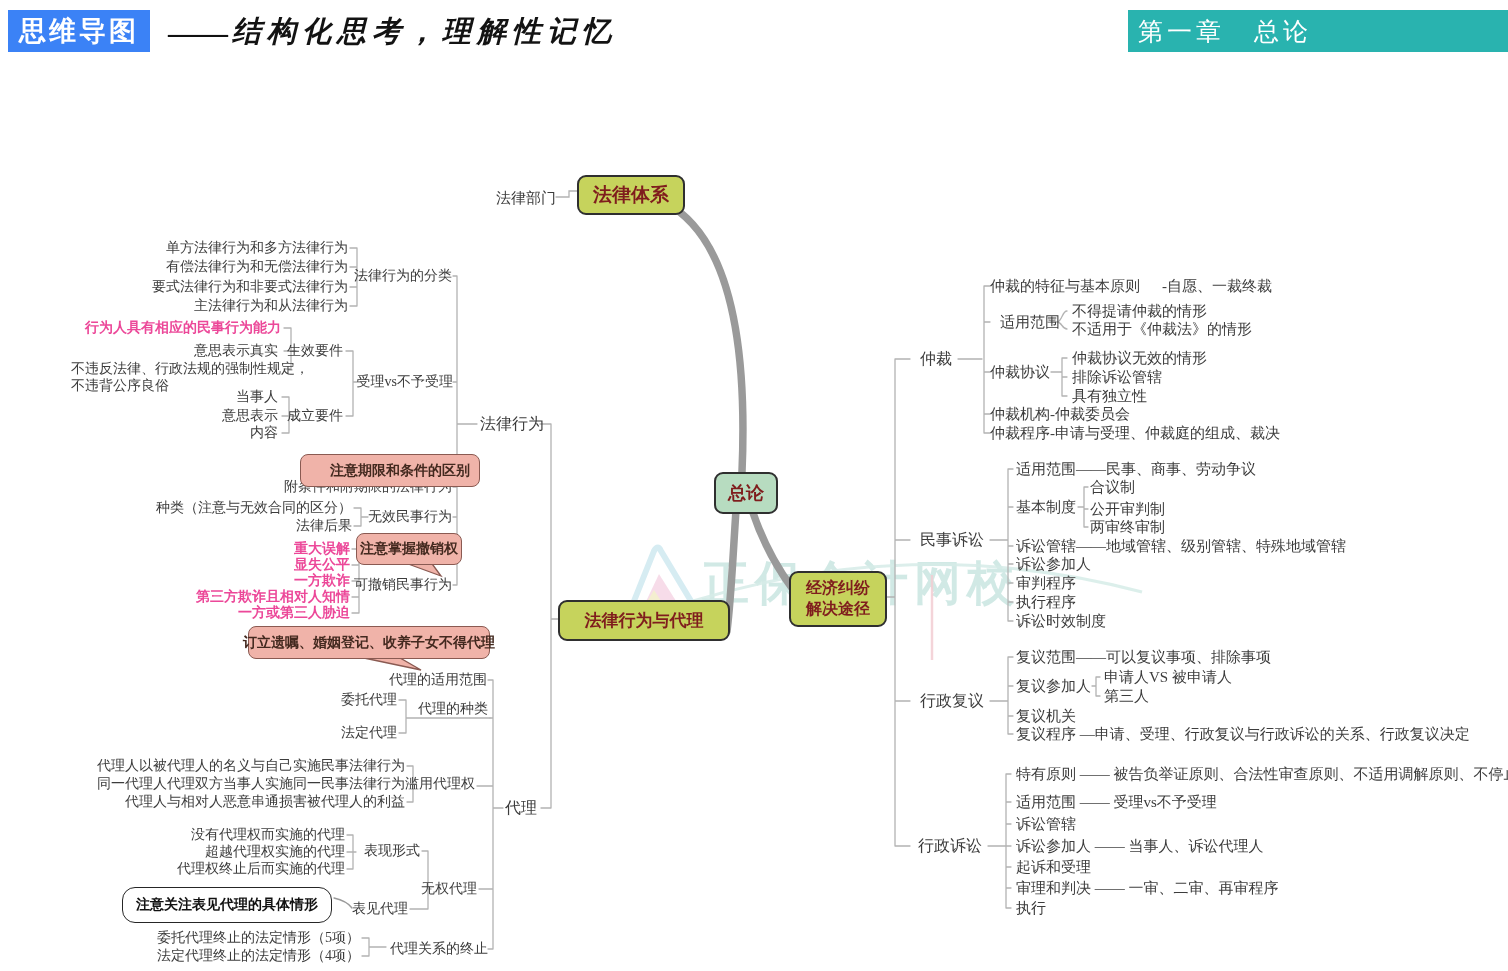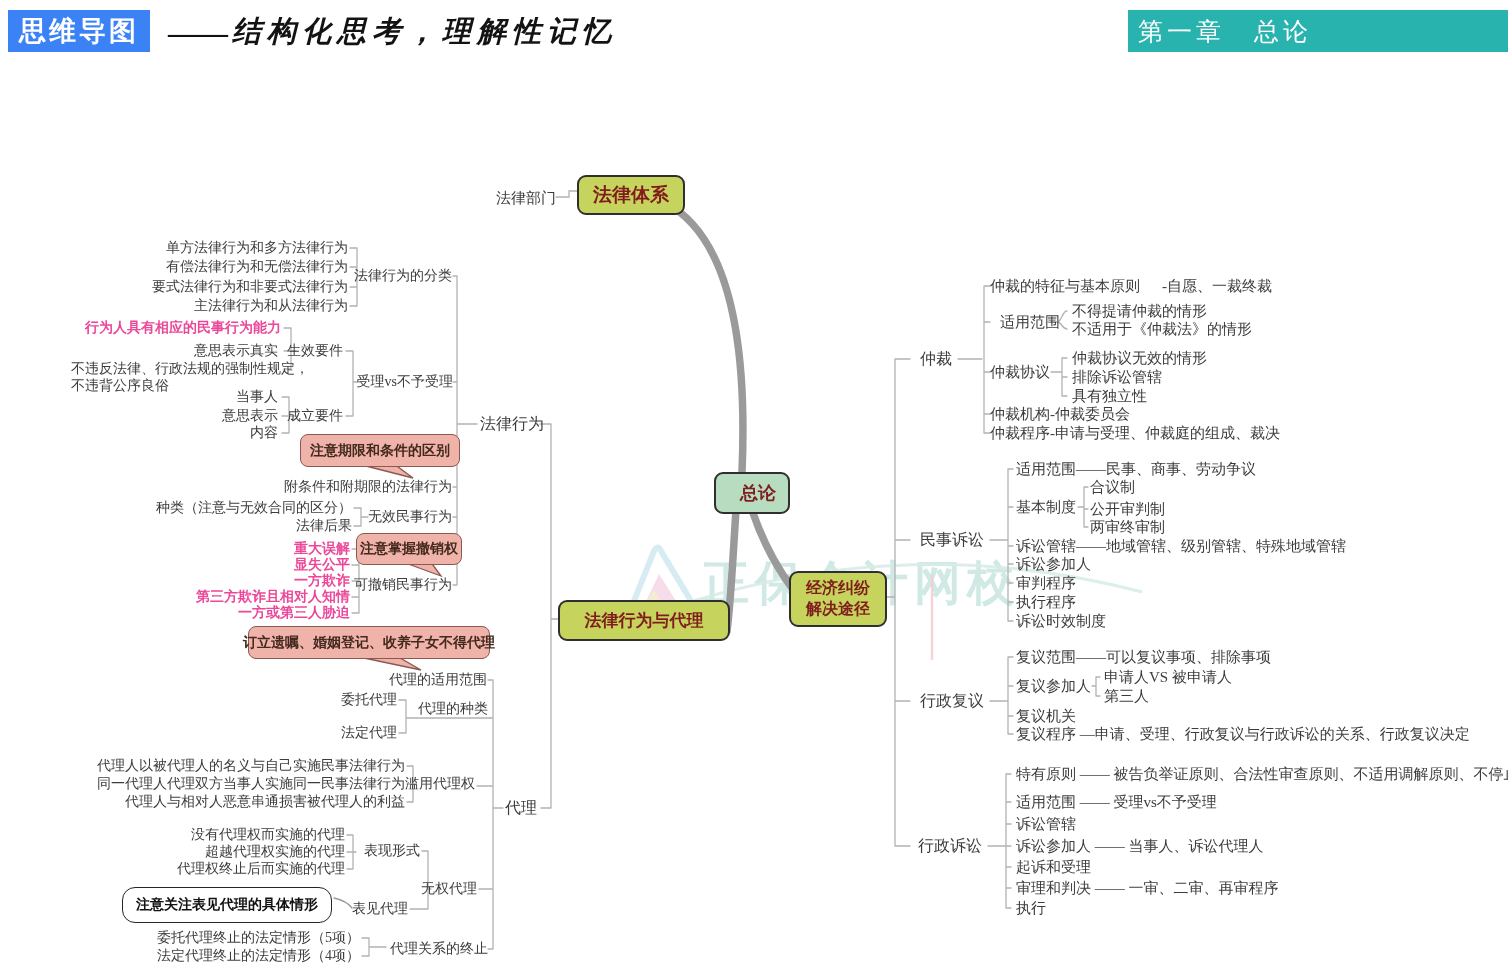--- a/index.html
+++ b/index.html
@@ -10,21 +10,21 @@
            color:#c6e4df;font-size:47px;letter-spacing:6px;opacity:.8;white-space:nowrap;}
   .lbl{position:absolute;z-index:2;white-space:nowrap;color:#3c3c3c;
        font-size:14px;line-height:18px;}
   .s15{font-size:15px;line-height:20px;}
   .s16{font-size:16px;line-height:20px;}
   .bold{font-weight:700;color:#ec4899;font-family:Liberation Mono, monospace;text-align:right;}
   .node{position:absolute;z-index:2;display:flex;align-items:center;justify-content:center;
         border:2px solid #2f2f2f;border-radius:9px;font-weight:600;color:#7f1d1d;
         font-family:"Liberation Sans",sans-serif;text-align:center;}
   .green{background:#c6d35c;}
-  .mint{background:#b7dcc0;padding-left:12px;}
+  .mint{background:#b7dcc0;}
   .callout{position:absolute;z-index:3;display:flex;align-items:center;justify-content:center;
         background:#f0b3a9;border:1.5px solid #8a5a52;border-radius:8px;
         font-family:"Liberation Sans",sans-serif;font-weight:700;font-size:14px;color:#43291f;
         white-space:nowrap;}
   .whitebox{position:absolute;z-index:3;display:flex;align-items:center;justify-content:center;
         background:#fff;border:1.6px solid #262626;border-radius:13px;
         font-family:"Liberation Sans",sans-serif;font-weight:700;font-size:14px;color:#111;
         white-space:nowrap;}
   .hdr-badge{position:absolute;z-index:4;left:8px;top:10px;width:142px;height:42px;
         display:flex;align-items:center;justify-content:center;color:#fff;
@@ -101,21 +101,21 @@
 
   <div class="node green" style="left:577px;top:175px;width:104px;height:36px;font-size:19px;">法律体系</div>
   <div class="node mint" style="left:714px;top:472px;width:60px;height:38px;font-size:18px;">总论</div>
   <div class="node green" style="left:558px;top:600px;width:168px;height:37px;font-size:17px;">法律行为与代理</div>
   <div class="node green" style="left:789px;top:571px;width:94px;height:52px;font-size:16px;line-height:1.3;flex-direction:column;">
     <span>经济纠纷</span>
     <span>解决途径</span>
   </div>
   <div class="lbl s15" style="right:952px;top:188px;">法律部门</div>
 
-  <div class="callout" style="left:300px;top:434px;width:158px;height:31px;">注意期限和条件的区别</div>
+  <div class="callout" style="left:300px;top:454px;width:158px;height:31px;padding-left:20px;">注意期限和条件的区别</div>
   <div class="callout" style="left:356px;top:533px;width:104px;height:30px;">注意掌握撤销权</div>
   <div class="callout" style="left:248px;top:626px;width:240px;height:31px;">订立遗嘱、婚姻登记、收养子女不得代理</div>
   <div class="whitebox" style="left:122px;top:887px;width:208px;height:34px;">注意关注表见代理的具体情形</div>
 
   <div class="lbl s16" style="left:480px;top:414px;">法律行为</div>
   <div class="lbl" style="right:1056px;top:267px;">法律行为的分类</div>
   <div class="lbl" style="right:1160px;top:239px;">单方法律行为和多方法律行为</div>
   <div class="lbl" style="right:1160px;top:258px;">有偿法律行为和无偿法律行为</div>
   <div class="lbl" style="right:1160px;top:278px;">要式法律行为和非要式法律行为</div>
   <div class="lbl" style="right:1160px;top:297px;">主法律行为和从法律行为</div>

